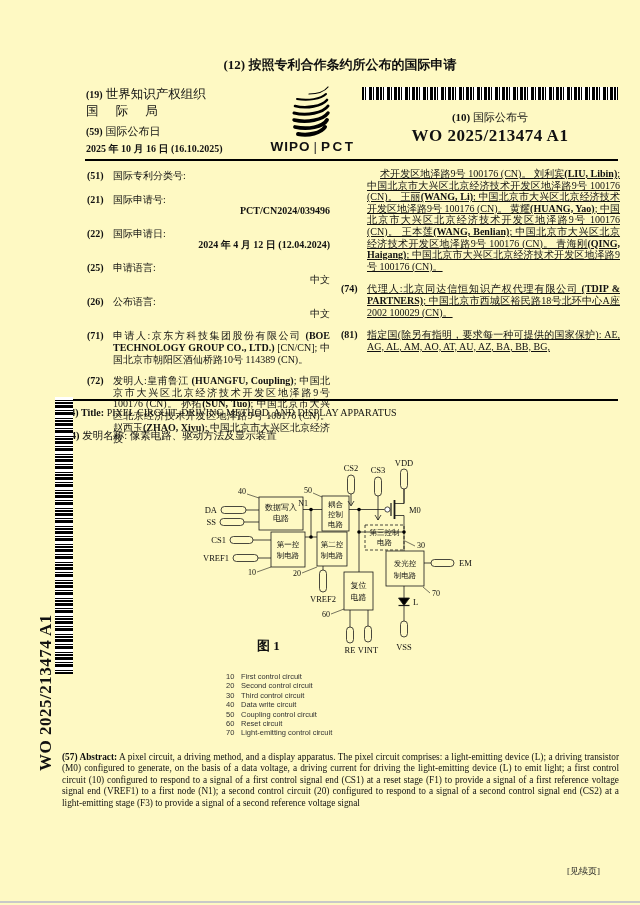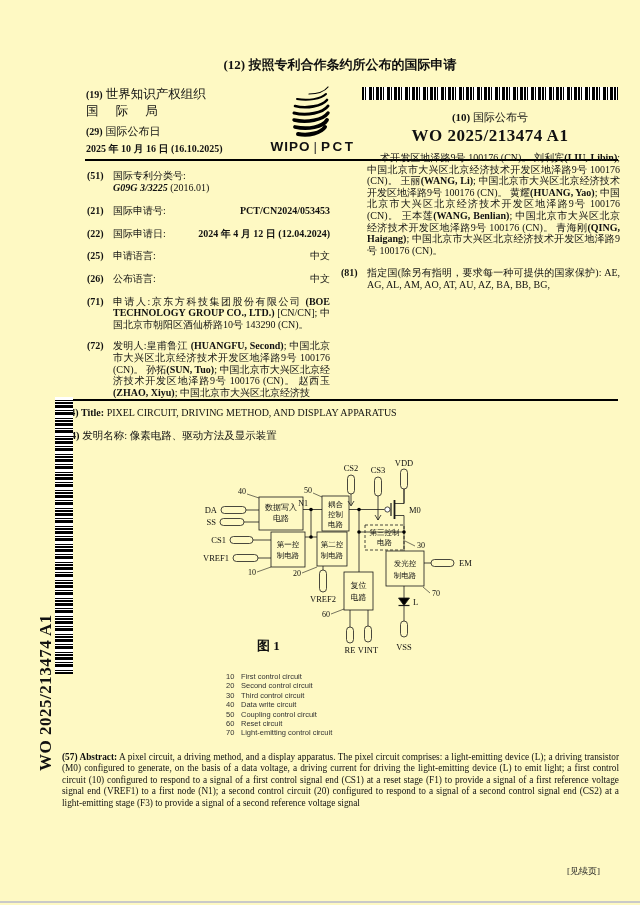--- a/index.html
+++ b/index.html
@@ -22,24 +22,24 @@
   .logotext .sep{font-weight:normal;color:#333;padding:0 3px;}
   .barcode-top{left:362px;top:87px;width:256px;height:13px;
      background:repeating-linear-gradient(90deg,#000 0 2px,#fff 2px 3px,#000 3px 4px,#fff 4px 7px,#000 7px 10px,#fff 10px 11px,#000 11px 12px,#fff 12px 14px,#000 14px 17px,#fff 17px 18px);}
   .h10{left:370px;top:110px;width:240px;text-align:center;}
   .h10 .lbl{font-size:11px;}
   .h10 .no{font-size:17px;font-weight:bold;letter-spacing:.5px;margin-top:1px;}
   .rule{background:#000;}
   
   .col{font-size:10px;line-height:11.6px;text-align:justify;}
   .colL{left:87px;top:170px;width:243px;}
-  .colR{left:341px;top:152px;width:279px;}
+  .colR{left:341px;top:168px;width:279px;text-decoration:underline;}
   .item{position:relative;padding-left:26px;margin-bottom:1px;}
   .item .no{position:absolute;left:0;top:0;font-weight:bold;}
-  .kv{display:flex;justify-content:space-between;margin-bottom:11px;}
+  .kv{display:flex;justify-content:flex-start;margin-bottom:11px;flex-direction:column;}
   .kv .v{text-align:right;}
   .gap51{margin-bottom:12px;}
   .cont{text-indent:13px;}
   .mt{margin-top:11px;}
   
   .t54{left:62px;top:407px;width:556px;font-size:10px;}
   .t54zh{left:62px;top:429px;width:556px;font-size:10.5px;}
   
   .figsvg{left:195px;top:452px;}
   .legend{left:226px;top:672px;font-family:"Liberation Sans",sans-serif;font-size:7.5px;
@@ -60,21 +60,21 @@
 </head>
 <body>
 
 <div class="page">
 
   <div class="abs h12"><span class="num">(12)</span><span> 按照专利合作条约所公布的国际申请</span></div>
 
   <div class="abs h19">
     <div><span class="num small">(19)</span><span> 世界知识产权组织</span></div>
     <div class="bureau">国 际 局</div>
-    <div class="h43"><span class="num small">(29)</span><span> 国际公布日</span></div>
+    <div class="h43"><span class="num small">(59)</span><span> 国际公布日</span></div>
     <div class="hdate">2025 年 10 月 16 日 (16.10.2025)</div>
   </div>
 
   <svg class="abs logo" viewBox="0 0 56 54">
     <g fill="none" stroke="#000" stroke-linecap="round">
       <path d="M47,2 C43,7 36,9 28,9" stroke-width="1.2"></path>
       <path d="M16,14 C27,16 40,14 45,9" stroke-width="2.0"></path>
       <path d="M14,21 C26,24 41,21 46,15" stroke-width="2.6"></path>
       <path d="M13,28 C26,31 42,28 47,21" stroke-width="3.0"></path>
       <path d="M13,35 C26,38 42,35 47,28" stroke-width="3.4"></path>
@@ -90,27 +90,26 @@
     <div class="lbl"><span class="num">(10)</span><span> 国际公布号</span></div>
     <div class="no">WO 2025/213474 A1</div>
   </div>
 
   <div class="abs rule" style="left:85px;top:159px;width:533px;height:2px;"></div>
 
   <div class="abs col colL">
     <div class="item gap51">
       <span class="no">(51)</span>
       <div>国际专利分类号:</div>
-      <div><span class="b i">G09G 3/3225 </span><span>(2016.01)</span></div>
     </div>
     <div class="item">
       <span class="no">(21)</span>
       <div class="kv">
           <span>国际申请号:</span>
-          <span class="v b">PCT/CN2024/053453</span>
+          <span class="v b">PCT/CN2024/039496</span>
         </div>
     </div>
     <div class="item">
       <span class="no">(22)</span>
       <div class="kv">
           <span>国际申请日:</span>
           <span class="v b">2024 年 4 月 12 日 (12.04.2024)</span>
         </div>
     </div>
     <div class="item">
@@ -122,31 +121,35 @@
     </div>
     <div class="item">
       <span class="no">(26)</span>
       <div class="kv">
           <span>公布语言:</span>
           <span class="v">中文</span>
         </div>
     </div>
     <div class="item">
       <span class="no">(71)</span>
-      <div><span>申请人:京东方科技集团股份有限公司 </span><span class="b">(BOE TECHNOLOGY GROUP CO., LTD.)</span><span> [CN/CN]; 中国北京市朝阳区酒仙桥路10号 143290 (CN)。</span></div>
+      <div><span>申请人:京东方科技集团股份有限公司 </span><span class="b">(BOE TECHNOLOGY GROUP CO., LTD.)</span><span> [CN/CN]; 中国北京市朝阳区酒仙桥路10号 114389 (CN)。</span></div>
     </div>
     <div class="item" style="margin-top:10px">
       <span class="no">(72)</span>
-      <div><span>发明人:皇甫鲁江 </span><span class="b">(HUANGFU, Second)</span><span>; 中国北京市大兴区北京经济技术开发区地泽路9号 100176 (CN)。 孙拓</span><span class="b">(SUN, Tuo)</span><span>; 中国北京市大兴区北京经济技术开发区地泽路9号 100176 (CN)。 赵西玉</span><span class="b">(ZHAO, Xiyu)</span><span>; 中国北京市大兴区北京经济技</span></div>
+      <div><span>发明人:皇甫鲁江 </span><span class="b">(HUANGFU, Coupling)</span><span>; 中国北京市大兴区北京经济技术开发区地泽路9号 100176 (CN)。 孙拓</span><span class="b">(SUN, Tuo)</span><span>; 中国北京市大兴区北京经济技术开发区地泽路9号 100176 (CN)。 赵西玉</span><span class="b">(ZHAO, Xiyu)</span><span>; 中国北京市大兴区北京经济技</span></div>
     </div>
   </div>
 
   <div class="abs col colR">
     <div class="item">
       <div class="cont"><span>术开发区地泽路9号 100176 (CN)。 刘利宾</span><span class="b">(LIU, Libin)</span><span>; 中国北京市大兴区北京经济技术开发区地泽路9号 100176 (CN)。 王丽</span><span class="b">(WANG, Li)</span><span>; 中国北京市大兴区北京经济技术开发区地泽路9号 100176 (CN)。 黄耀</span><span class="b">(HUANG, Yao)</span><span>; 中国北京市大兴区北京经济技术开发区地泽路9号 100176 (CN)。 王本莲</span><span class="b">(WANG, Benlian)</span><span>; 中国北京市大兴区北京经济技术开发区地泽路9号 100176 (CN)。 青海刚</span><span class="b">(QING, Haigang)</span><span>; 中国北京市大兴区北京经济技术开发区地泽路9号 100176 (CN)。</span></div>
+    </div>
+    <div class="item mt">
+      <span class="no">(74)</span>
+      <div><span>代理人:北京同达信恒知识产权代理有限公司 </span><span class="b">(TDIP &amp; PARTNERS)</span><span>; 中国北京市西城区裕民路18号北环中心A座2002 100029 (CN)。</span></div>
     </div>
     <div class="item mt">
       <span class="no">(81)</span>
       <div><span>指定国(除另有指明，要求每一种可提供的国家保护): AE, AG, AL, AM, AO, AT, AU, AZ, BA, BB, BG,</span></div>
     </div>
   </div>
 
   <div class="abs rule" style="left:60px;top:399px;width:558px;height:2px;"></div>
 
   <div class="abs t54"><span class="b">(54)</span><span class="b"> Title:</span><span> PIXEL CIRCUIT, DRIVING METHOD, AND DISPLAY APPARATUS</span></div>

